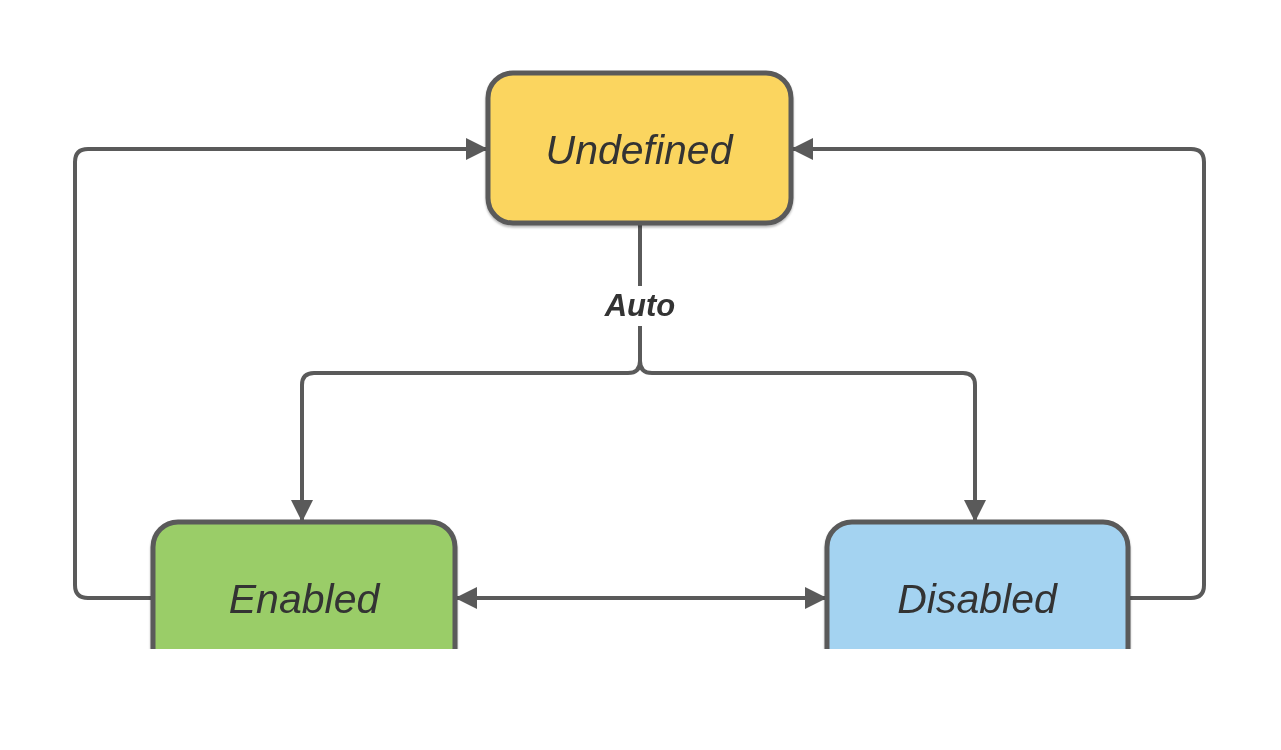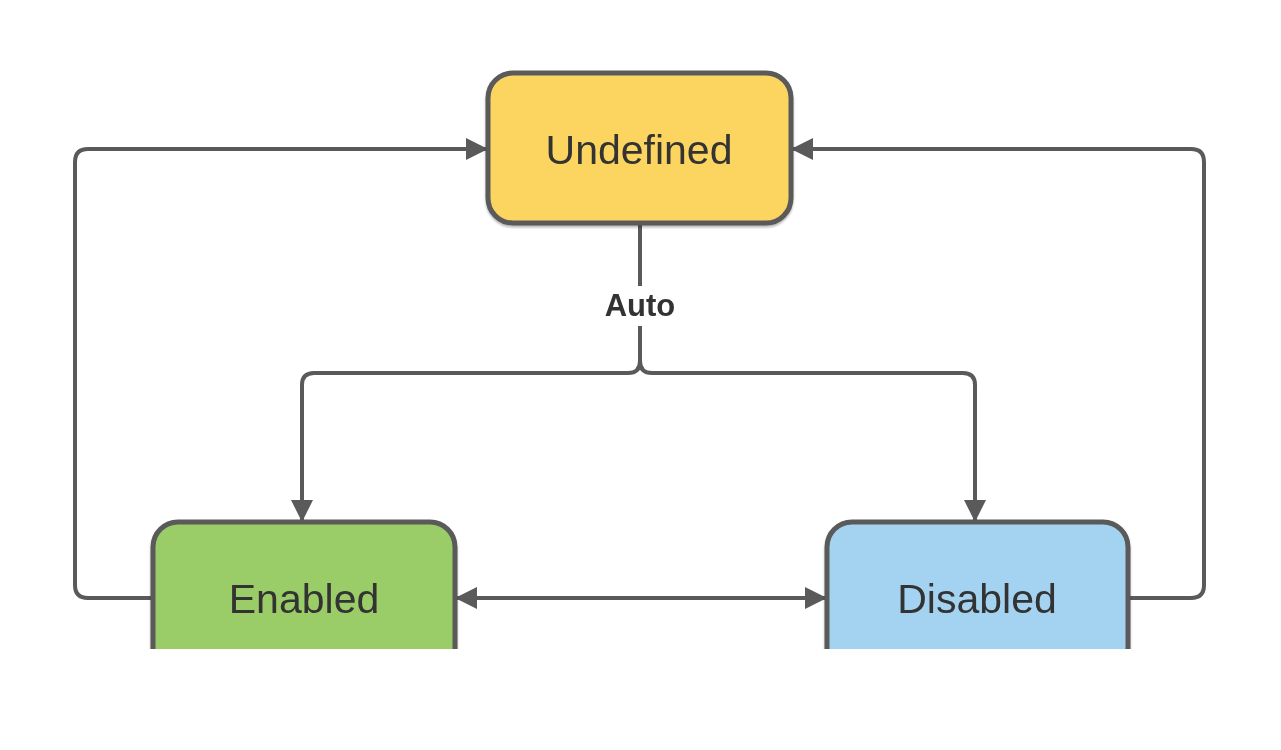--- a/index.html
+++ b/index.html
@@ -3,20 +3,21 @@
 <meta charset="utf-8">
 <style>
   html, body { margin: 0; padding: 0; background: #ffffff; }
   .canvas {
     position: relative;
     width: 1281px;
     height: 649px;
     background: #ffffff;
     overflow: hidden;
     font-family: "Liberation Sans", sans-serif;
+    font-style: italic;
   }
   svg { display: block; }
   .edge { fill: none; stroke-width: 4; }
   .node-rect {
     stroke-width: 5;
     filter: drop-shadow(0 2.5px 1px rgba(0,0,0,0.28));
   }
   .node-label {
     font-family: "Liberation Sans", sans-serif;
     font-size: 41px;

